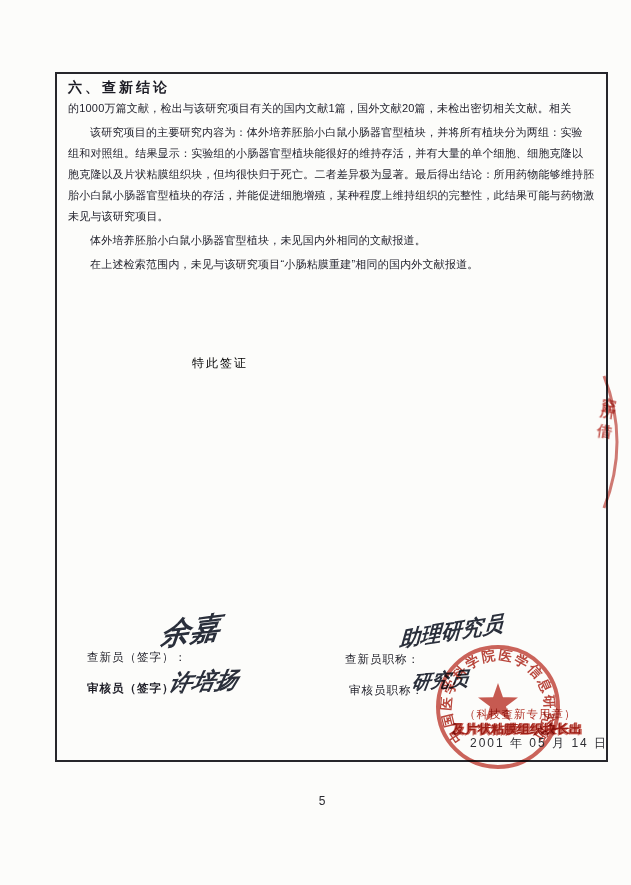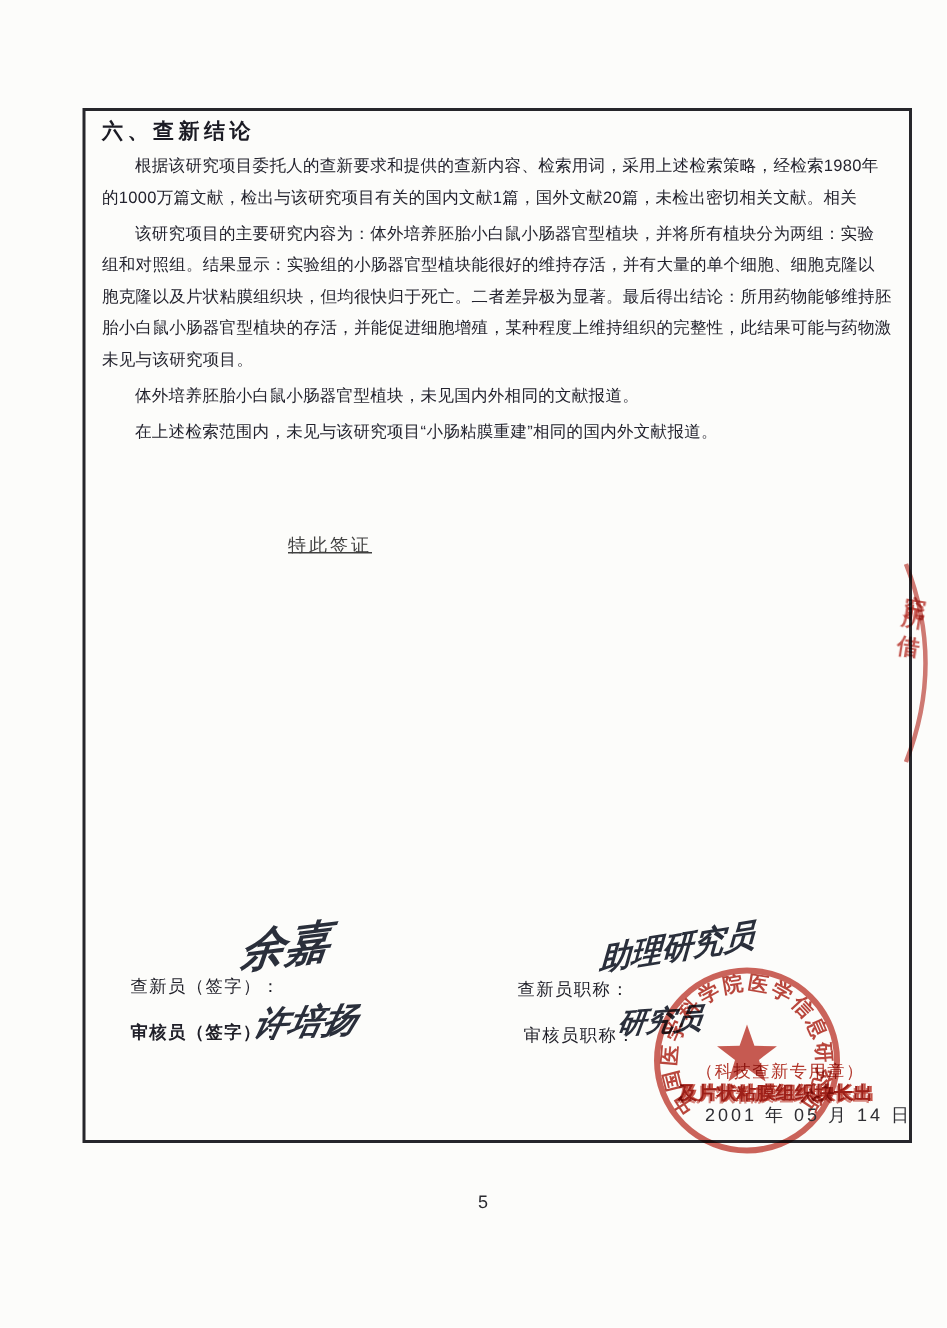--- a/index.html
+++ b/index.html
@@ -27,21 +27,21 @@
     font-size:14px;font-weight:bold;letter-spacing:3px;color:#1b1b24;
   }
   .doc-body{
     position:absolute;left:11px;top:24px;width:532px;
     font-size:11px;line-height:21px;color:#23232e;
   }
   .line{white-space:nowrap;height:21px;letter-spacing:.2px;}
   .line.indent{text-indent:22px;margin-top:3px;}
   .certify{
     position:absolute;left:135px;top:281px;
-    font-size:12px;letter-spacing:2px;color:#404040;text-decoration:underline;
+    font-size:12px;letter-spacing:2px;color:#000000;
   }
   .sig-label{
     position:absolute;font-size:11.5px;color:#1f1f28;letter-spacing:1px;white-space:nowrap;
   }
   .handwriting{
     position:absolute;white-space:nowrap;color:#2a2f3b;
     font-style:italic;font-weight:bold;
     transform-origin:left bottom;
   }
   .hw-checker-sig{left:158px;top:615px;font-size:30px;transform:rotate(-7deg) skewX(-14deg);}
@@ -85,21 +85,20 @@
   }
 </style>
 </head>
 <body>
 
 <div class="page">
 
   <div class="doc-box">
     <div class="doc-title">六、查新结论</div>
     <div class="doc-body">
-        <div class="line indent">根据该研究项目委托人的查新要求和提供的查新内容、检索用词，采用上述检索策略，经检索1980年</div>
         <div class="line">的1000万篇文献，检出与该研究项目有关的国内文献1篇，国外文献20篇，未检出密切相关文献。相关</div>
         <div class="line indent">该研究项目的主要研究内容为：体外培养胚胎小白鼠小肠器官型植块，并将所有植块分为两组：实验</div>
         <div class="line">组和对照组。结果显示：实验组的小肠器官型植块能很好的维持存活，并有大量的单个细胞、细胞克隆以</div>
         <div class="line">胞克隆以及片状粘膜组织块，但均很快归于死亡。二者差异极为显著。最后得出结论：所用药物能够维持胚</div>
         <div class="line">胎小白鼠小肠器官型植块的存活，并能促进细胞增殖，某种程度上维持组织的完整性，此结果可能与药物激</div>
         <div class="line">未见与该研究项目。</div>
         <div class="line indent">体外培养胚胎小白鼠小肠器官型植块，未见国内外相同的文献报道。</div>
         <div class="line indent">在上述检索范围内，未见与该研究项目“小肠粘膜重建”相同的国内外文献报道。</div>
       </div>
     <div class="certify">特此签证</div>

